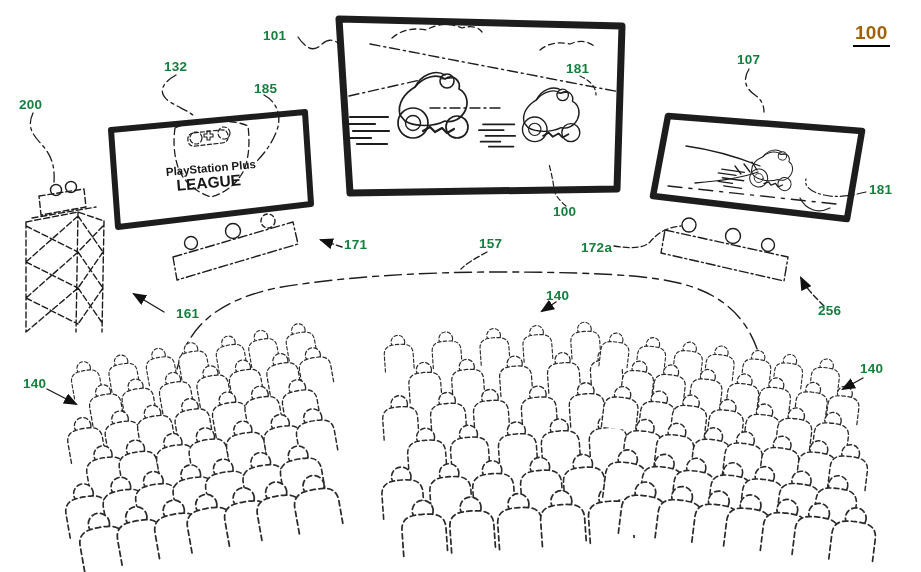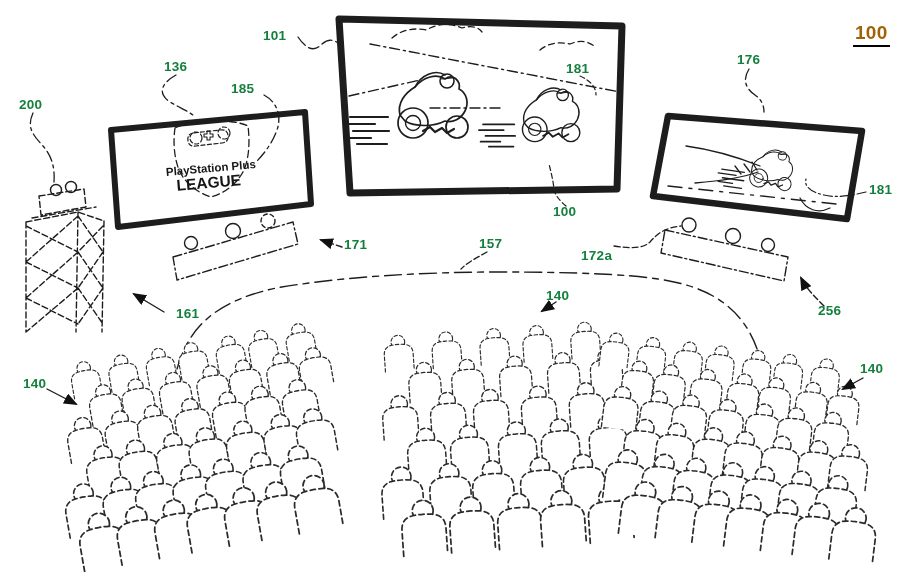--- a/index.html
+++ b/index.html
@@ -586,29 +586,29 @@
     <path stroke-width="1.4" stroke-dasharray="6 3" marker-end="url(#arrow)" d="M824,306 C814,296 806,288 801,278"></path>
     <path stroke-width="1.4" marker-end="url(#arrow)" d="M164,312 L134,294"></path>
     <path stroke-width="1.4" marker-end="url(#arrow)" d="M47,389 L76,404"></path>
     <path stroke-width="1.4" marker-end="url(#arrow)" d="M556,302 L542,311"></path>
     <path stroke-width="1.4" marker-end="url(#arrow)" d="M863,378 L843,389"></path>
   </g>
 </svg>
 
 <div class="ref fignum" style="left:853px;top:22px">100</div>
 <div class="ref" style="left:263px;top:28px">101</div>
-<div class="ref" style="left:164px;top:59px">136</div>
-<div class="ref" style="left:231px;top:81px">185</div>
-<div class="ref" style="left:737px;top:52px">176</div>
+<div class="ref" style="left:164px;top:59px">132</div>
+<div class="ref" style="left:254px;top:81px">185</div>
+<div class="ref" style="left:737px;top:52px">107</div>
 <div class="ref" style="left:19px;top:97px">200</div>
 <div class="ref" style="left:566px;top:61px">181</div>
 <div class="ref" style="left:869px;top:182px">181</div>
 <div class="ref" style="left:553px;top:204px">100</div>
 <div class="ref" style="left:344px;top:237px">171</div>
 <div class="ref" style="left:479px;top:236px">157</div>
-<div class="ref" style="left:581px;top:248px">172a</div>
+<div class="ref" style="left:581px;top:240px">172a</div>
 <div class="ref" style="left:818px;top:303px">256</div>
 <div class="ref" style="left:176px;top:306px">161</div>
 <div class="ref" style="left:546px;top:288px">140</div>
 <div class="ref" style="left:23px;top:376px">140</div>
 <div class="ref" style="left:860px;top:361px">140</div>
 
 </div>
 
 </body></html>

